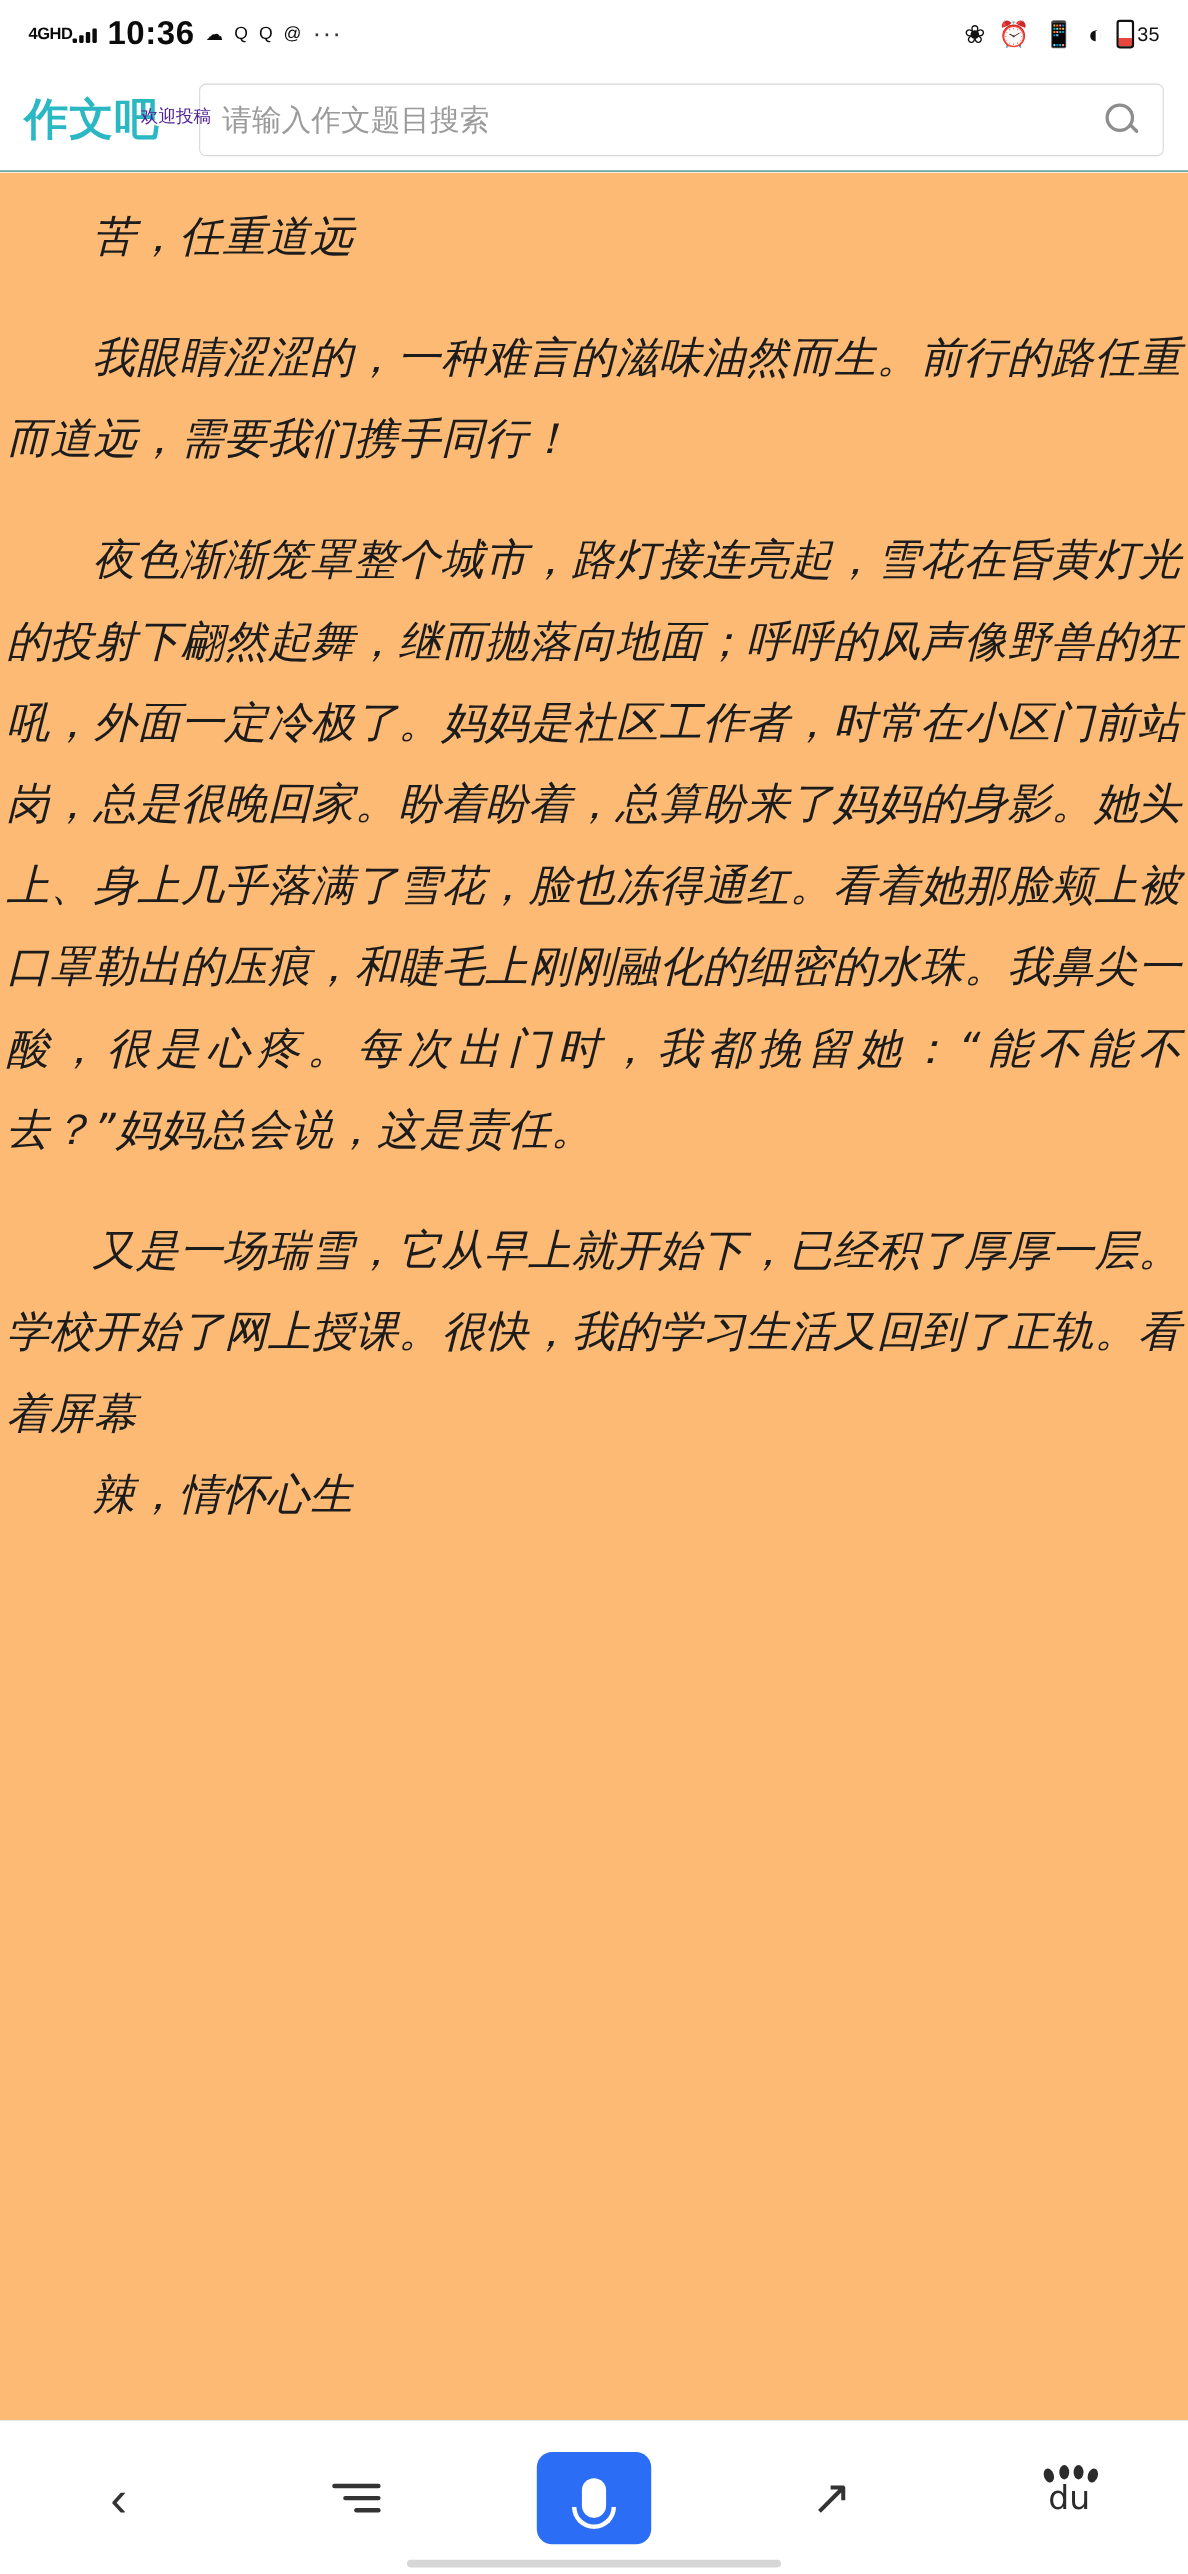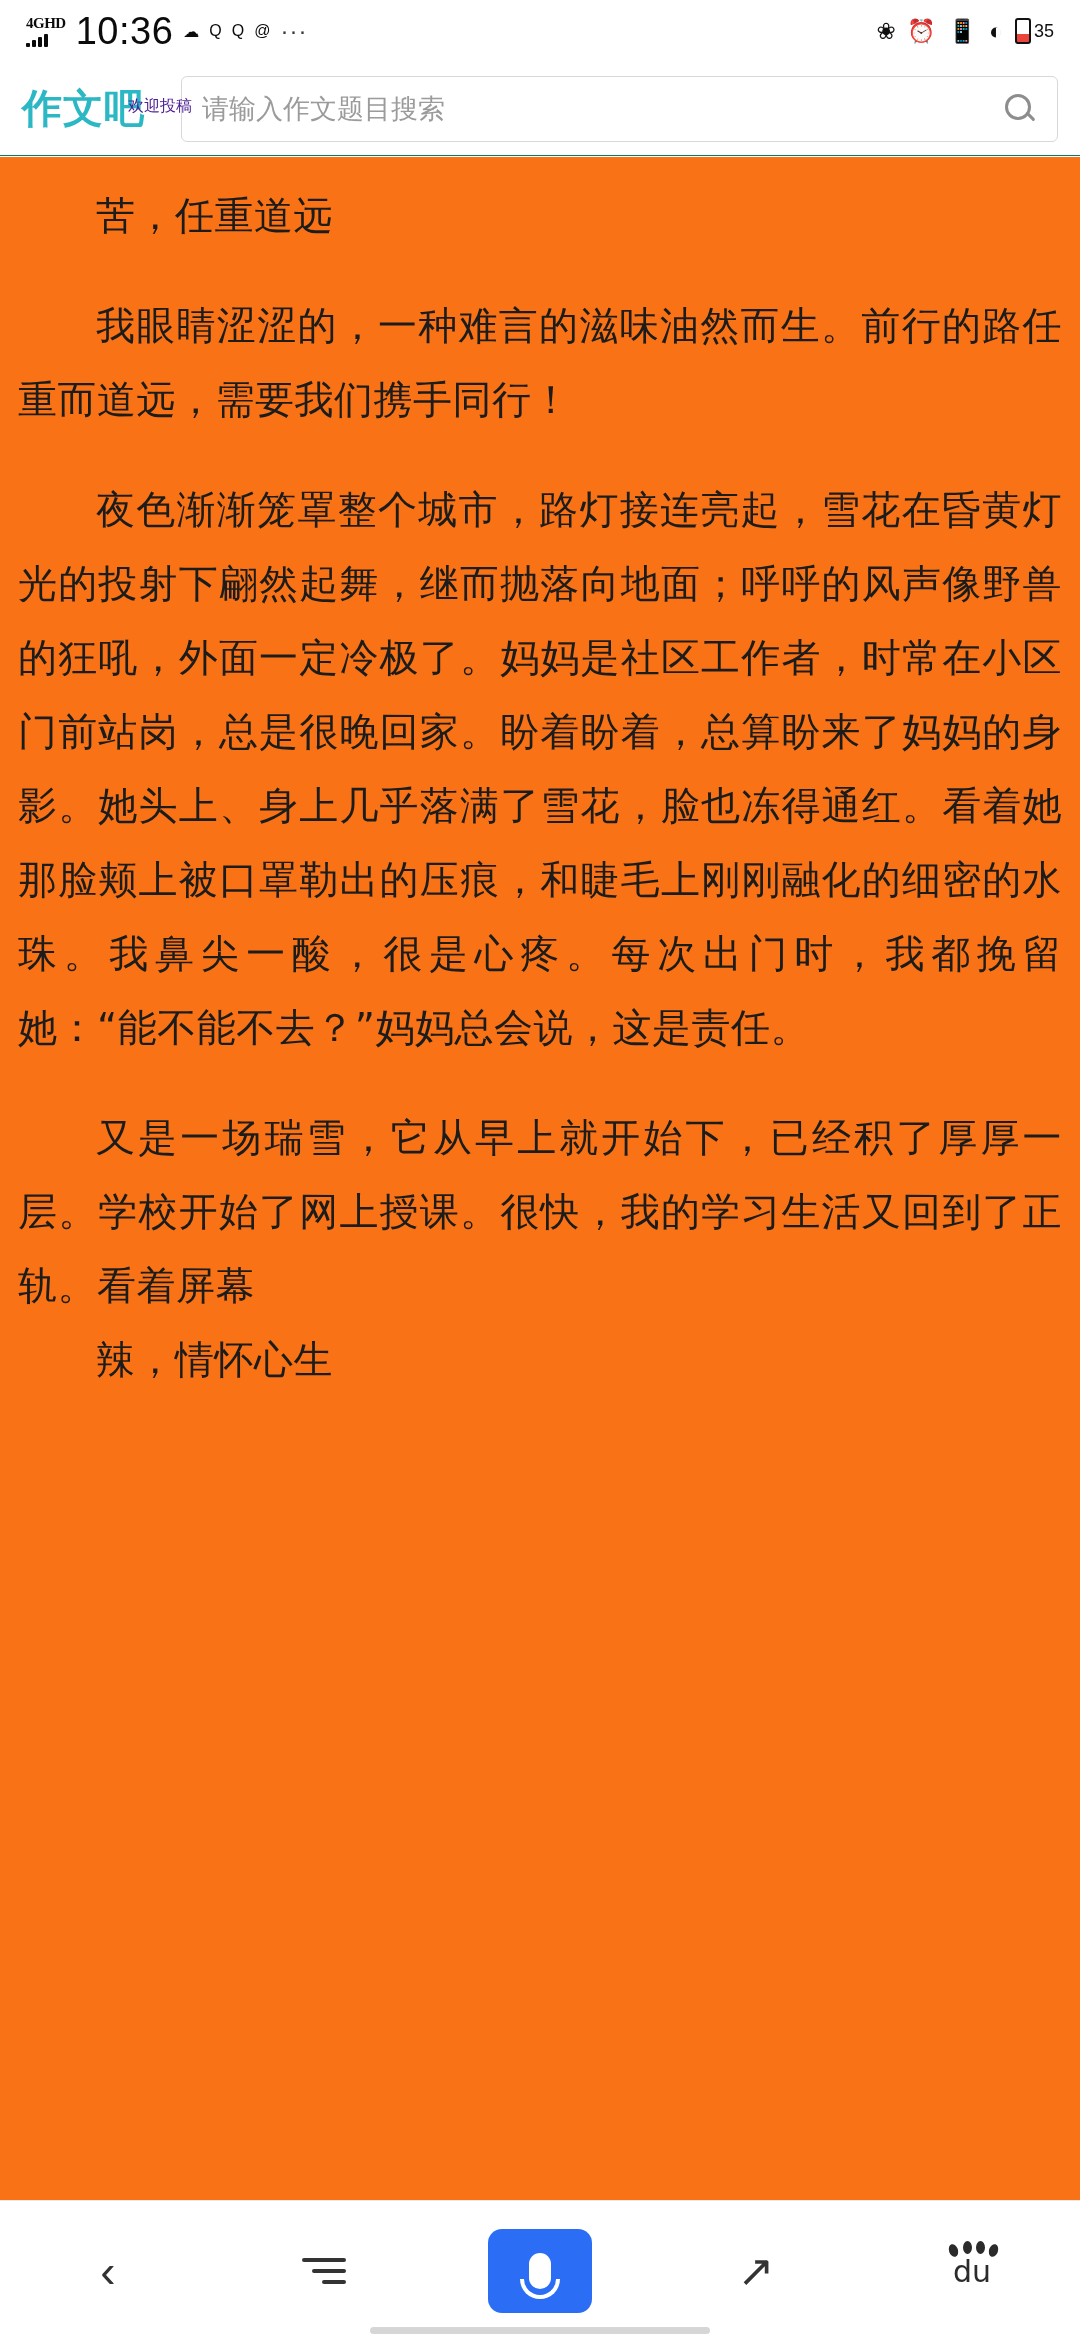--- a/index.html
+++ b/index.html
@@ -26,25 +26,24 @@
     background: #ffffff;
     color: #0b0b0b;
   }
   .sb-left {
     display: flex;
     align-items: center;
     gap: 10px;
   }
   .net-stack {
     display: flex;
-    flex-direction: column;
+    flex-direction: row;
     align-items: flex-start;
     justify-content: center;
     line-height: 1;
-    font-family: Liberation Serif, serif;
   }
   .net-label {
     font-size: 15px;
     font-weight: bold;
     letter-spacing: -0.5px;
   }
   .signal {
     display: flex;
     align-items: flex-end;
     gap: 2px;
@@ -56,22 +55,22 @@
     width: 4px;
     background: #0b0b0b;
     border-radius: 1px;
   }
   .signal i:nth-child(1) { height: 4px; }
   .signal i:nth-child(2) { height: 7px; }
   .signal i:nth-child(3) { height: 10px; }
   .signal i:nth-child(4) { height: 13px; }
 
   .clock {
-    font-size: 38px;
-    font-weight: 400;
+    font-size: 30px;
+    font-weight: 700;
     letter-spacing: 0.5px;
   }
   .dots { font-size: 24px; letter-spacing: 1px; color: #3a3a3a; }
 
   .sb-right {
     display: flex;
     align-items: center;
     gap: 12px;
   }
   .sb-right .ic { font-size: 23px; color: #111; }
@@ -159,23 +158,24 @@
   }
 
   
   .article {
     position: absolute;
     top: 157px;
     left: 0;
     right: 0;
     bottom: 140px;
     overflow: hidden;
-    padding: 0 18px;
-    box-sizing: border-box;
-    background: #f97316;
+    padding: 0 6px;
+    box-sizing: border-box;
+    background: #fdba74;
+    font-style: italic;
   }
   .para {
     font-size: 39px;
     line-height: 74px;
     color: #1c1c1c;
     text-indent: 2em;
     margin: 0 0 36px 0;
     font-family: "DejaVu Sans", sans-serif;
     letter-spacing: 0.5px;
     text-align: justify;

